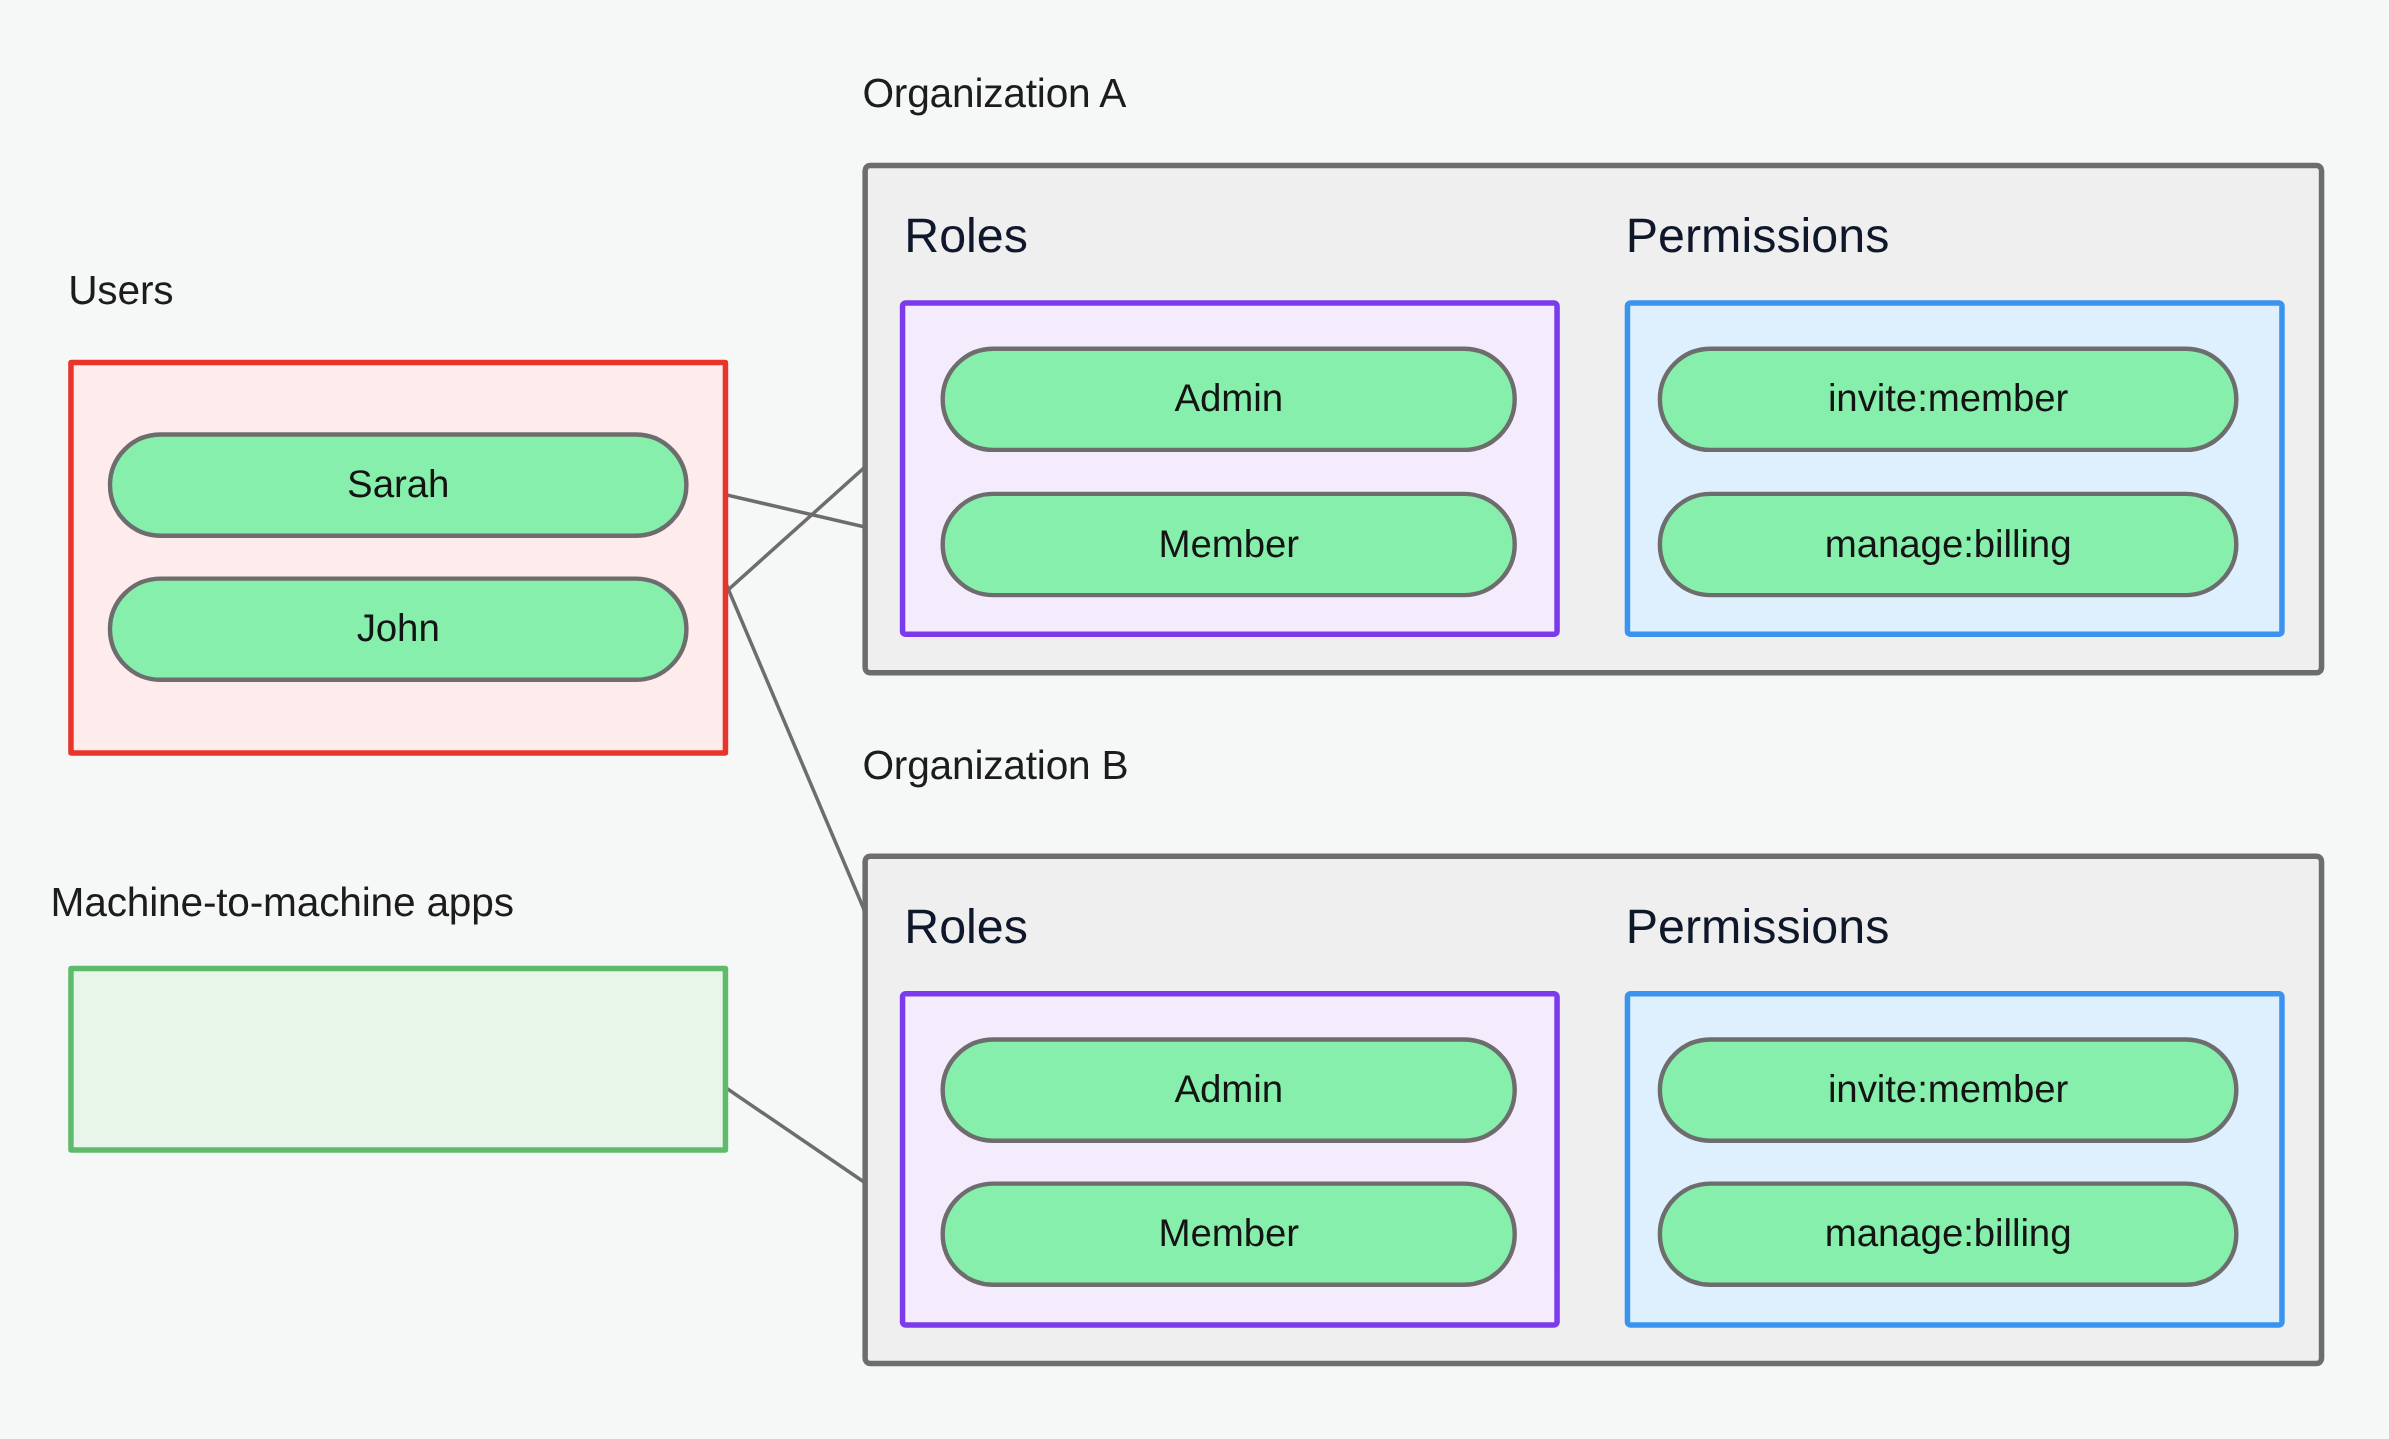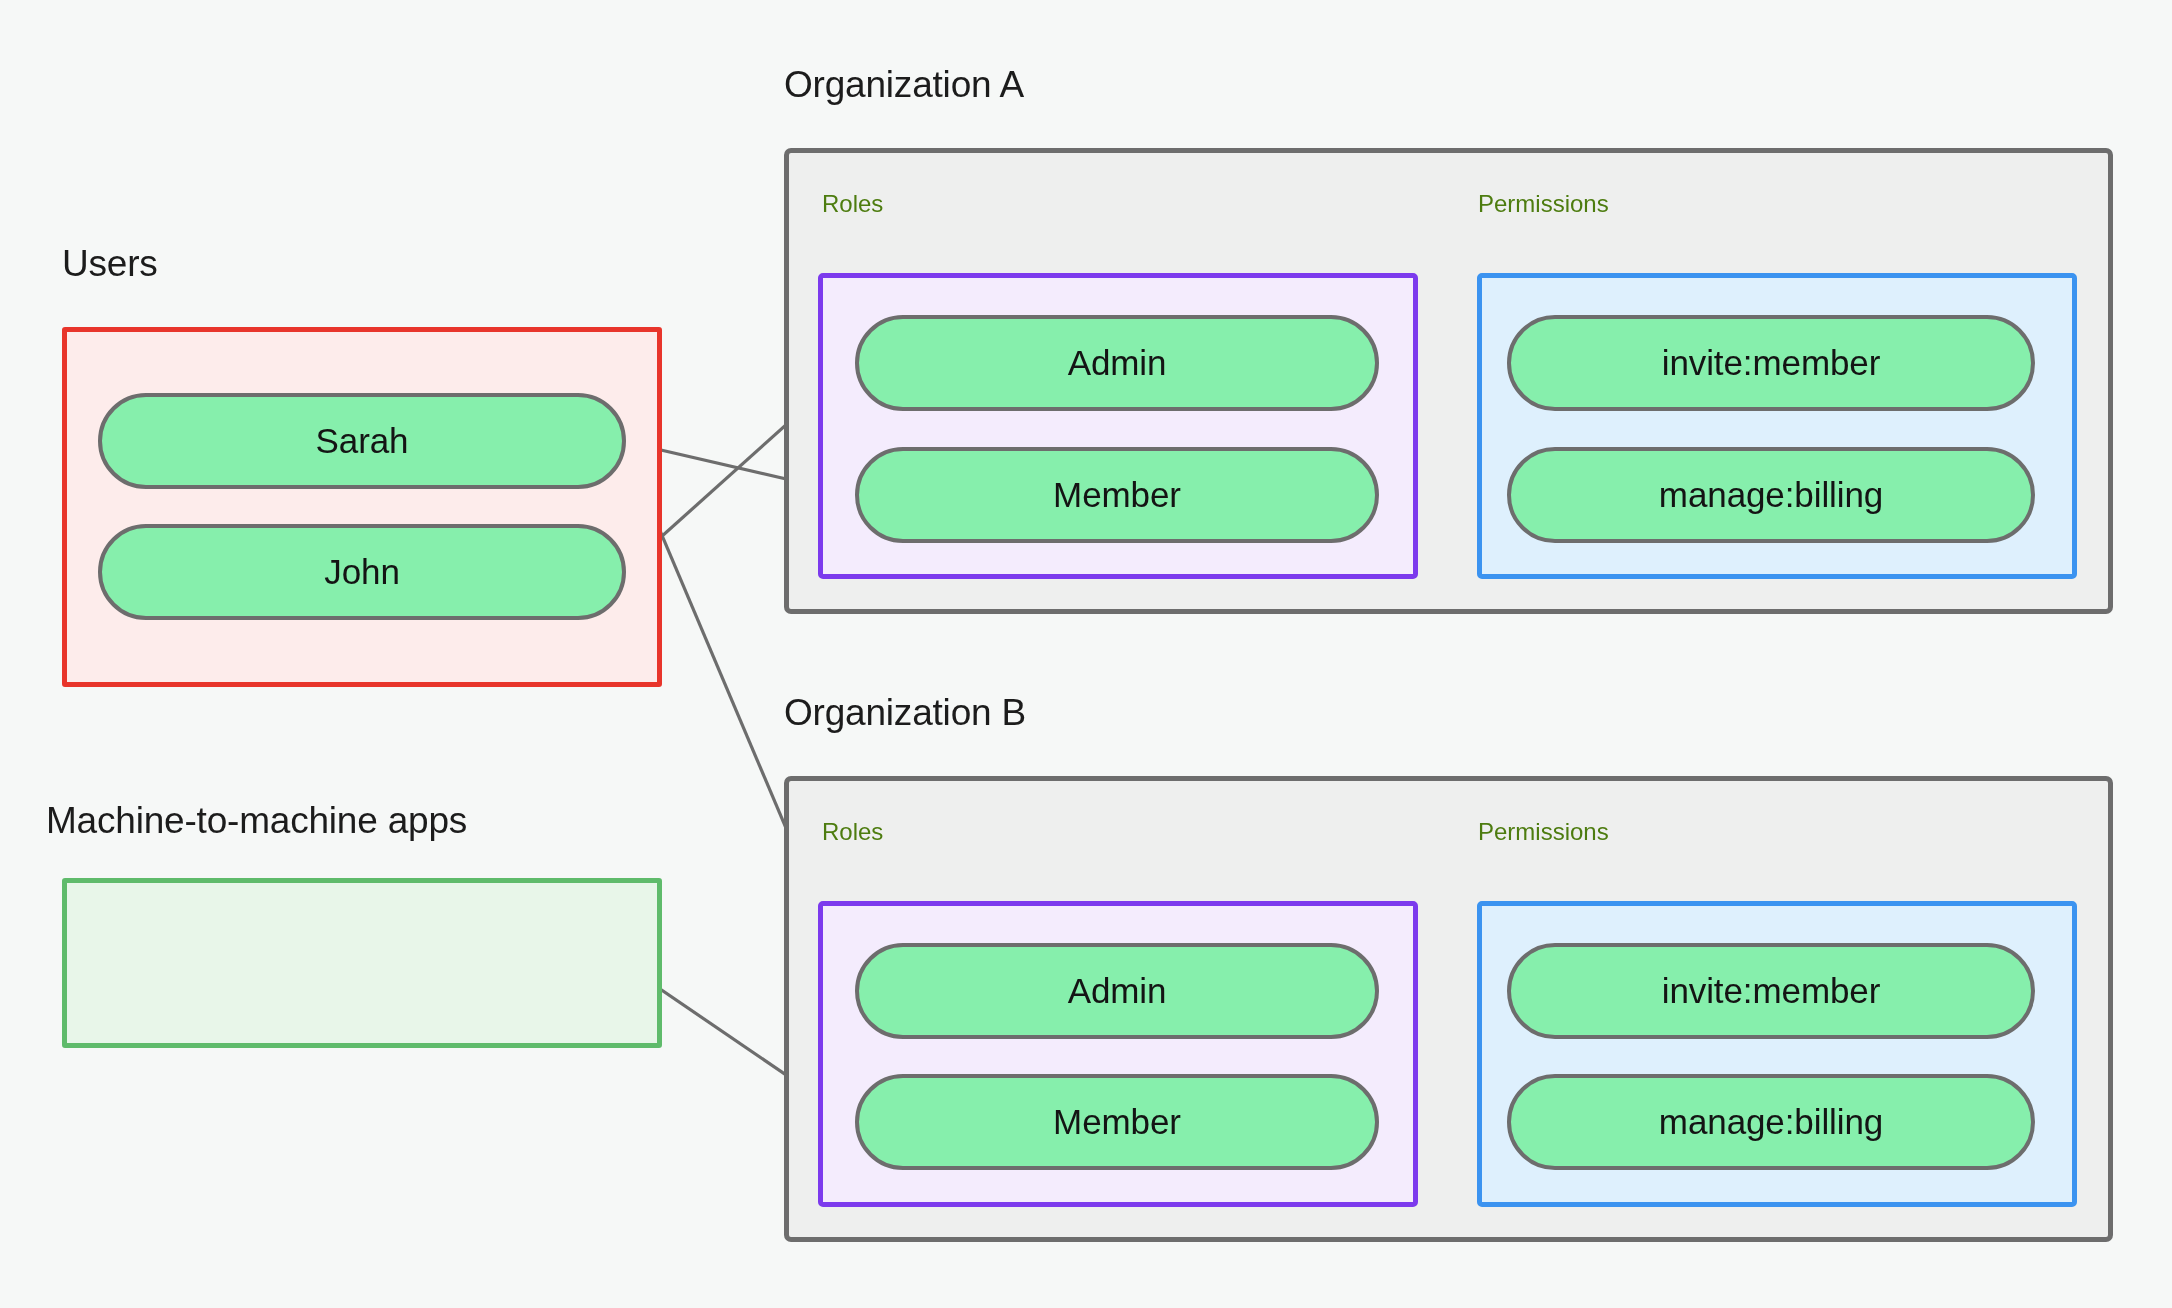--- a/index.html
+++ b/index.html
@@ -30,23 +30,23 @@
   .org-title {
     position: absolute;
     font-size: 37px;
     font-weight: 400;
     color: #1c1c1c;
     letter-spacing: -0.2px;
     white-space: nowrap;
   }
   .group-title {
     position: absolute;
-    font-size: 24px;
+    font-size: 44px;
     font-weight: 400;
-    color: #4d7c0f;
+    color: #0f172a;
     white-space: nowrap;
   }
 
   
   .box {
     position: absolute;
     box-sizing: border-box;
   }
   .users-box {
     background: #fdeceb;
@@ -167,21 +167,21 @@
 
   <div class="box roles-box" style="left:818px; top:273px; width:600px; height:306px;"></div>
   <div class="box perms-box" style="left:1477px; top:273px; width:600px; height:306px;"></div>
 
   <div class="pill" style="left:855px; top:315px; width:524px; height:96px;">Admin</div>
   <div class="pill" style="left:855px; top:447px; width:524px; height:96px;">Member</div>
 
   <div class="pill" style="left:1507px; top:315px; width:528px; height:96px;">invite:member</div>
   <div class="pill" style="left:1507px; top:447px; width:528px; height:96px;">manage:billing</div>
 
-  <div class="org-title" style="left:784px; top:692px;">Organization B</div>
+  <div class="org-title" style="left:784px; top:675px;">Organization B</div>
 
   <div class="box org-box" style="left:784px; top:776px; width:1329px; height:466px;"></div>
 
   <div class="group-title" style="left:822px; top:818px;">Roles</div>
   <div class="group-title" style="left:1478px; top:818px;">Permissions</div>
 
   <div class="box roles-box" style="left:818px; top:901px; width:600px; height:306px;"></div>
   <div class="box perms-box" style="left:1477px; top:901px; width:600px; height:306px;"></div>
 
   <div class="pill" style="left:855px; top:943px; width:524px; height:96px;">Admin</div>

